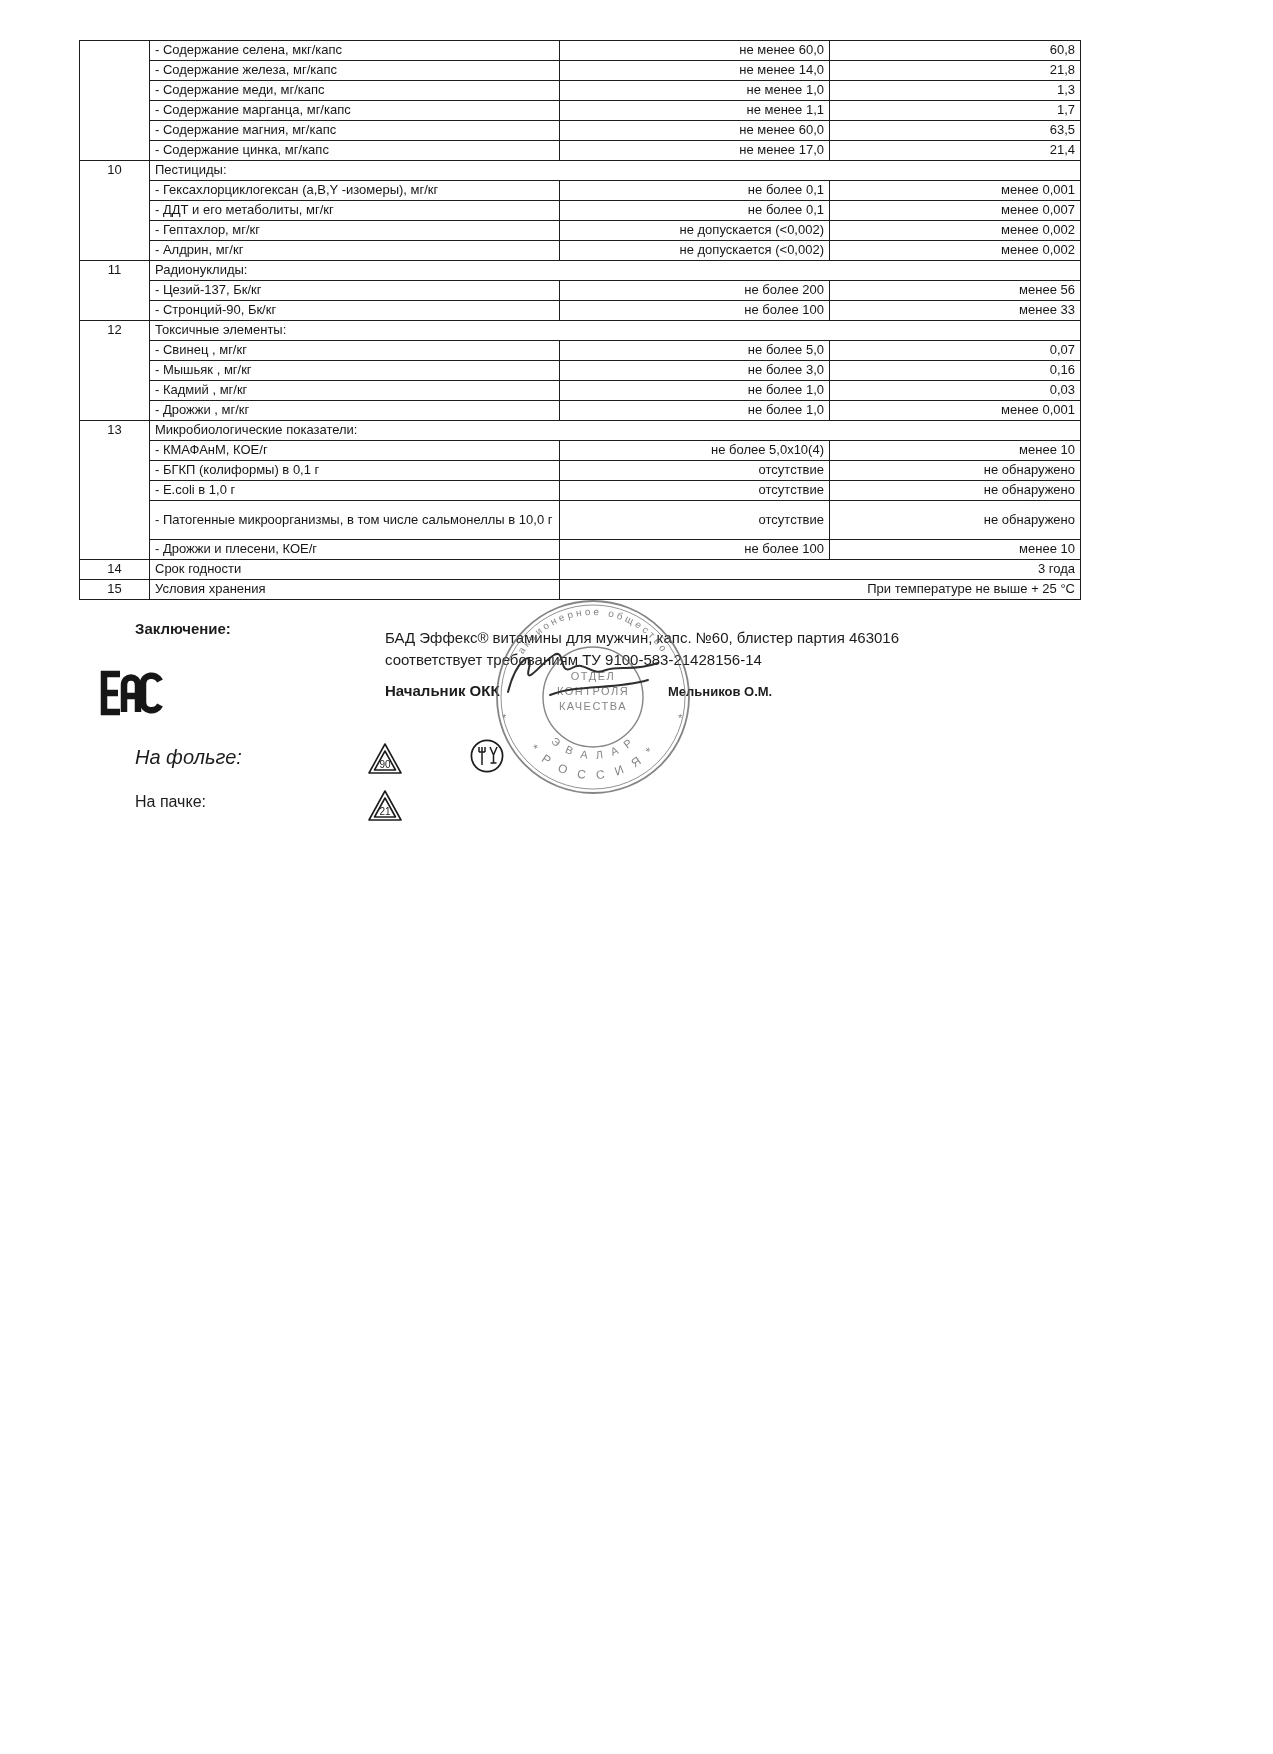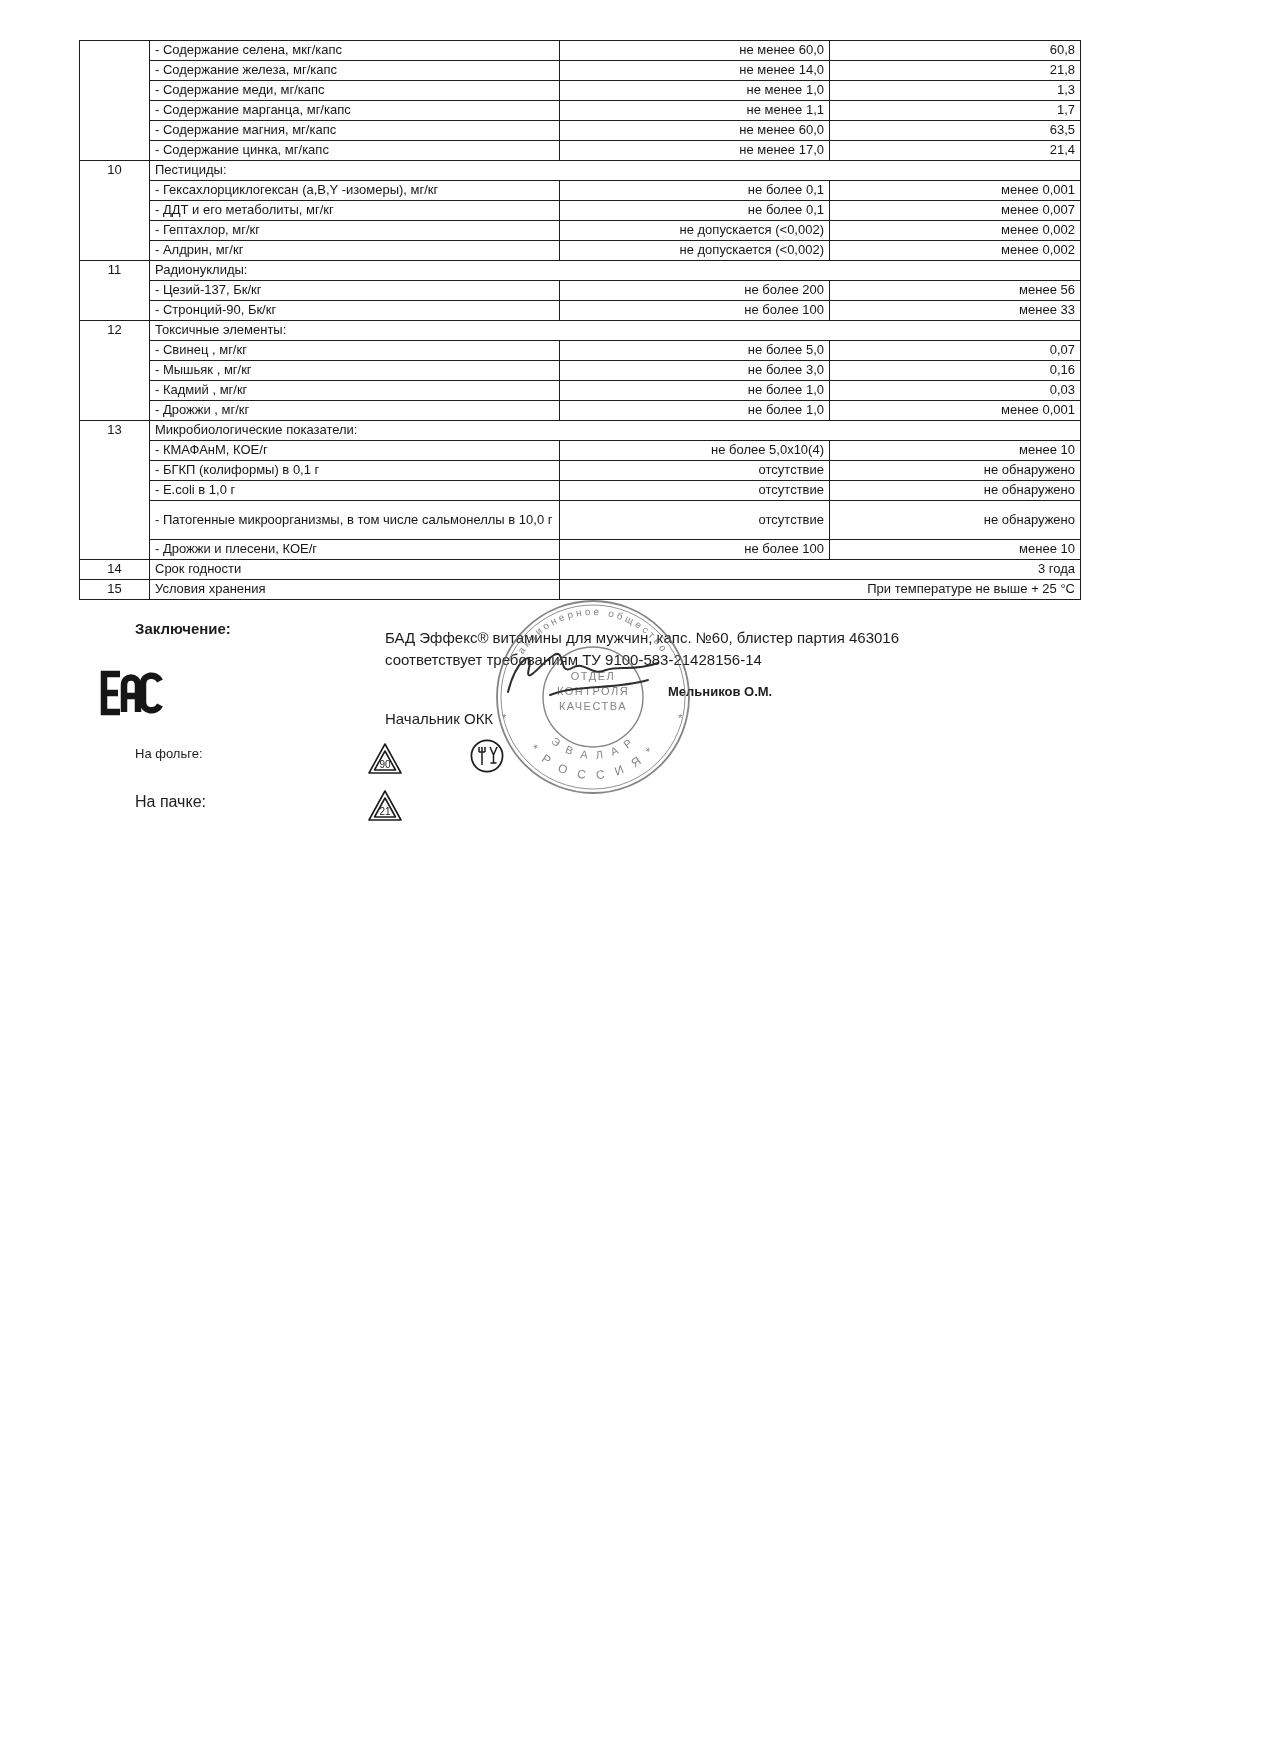--- a/index.html
+++ b/index.html
@@ -20,23 +20,23 @@
     line-height:1.25; overflow:hidden;
   }
   td.num  { text-align:center; vertical-align:top; }
   td.name { text-align:left; padding-left:7px; }
   td.center { text-align:right; }
   tr.tall td { height:36px;margin-left:8px; }
   
   .abs { position:absolute; }
   .concl-label { left:135px; top:620px; font-size:15px; font-weight:700; }
   .concl-text  { left:385px; top:619px; font-size:15px; line-height:22px; width:660px;margin-top:8px; }
-  .signer-row  { left:385px; top:710px; font-size:15px; font-weight:400; }
+  .signer-row  { left:385px; top:682px; font-size:15px; font-weight:700; }
   .signer-name { left:668px; top:684px; font-size:13px;font-weight:bold; }
-  .mark-label-foil { left:135px; top:746px; font-size:13px; }
+  .mark-label-foil { left:135px; top:746px; font-size:20px;font-style:italic; }
   .mark-label-pack { left:135px; top:793px; font-size:16px;text-align:center; }
   .eac-logo   { left:97px;  top:668px; }
   .stamp      { left:468px; top:572px; pointer-events:none; }
   .signature  { left:498px; top:640px; }
   .tri-foil   { left:364px; top:740px; }
   .tri-pack   { left:364px; top:787px; }
   .glassfork  { left:468px; top:737px; }
   svg { display:block; }
 </style>
 </head>

